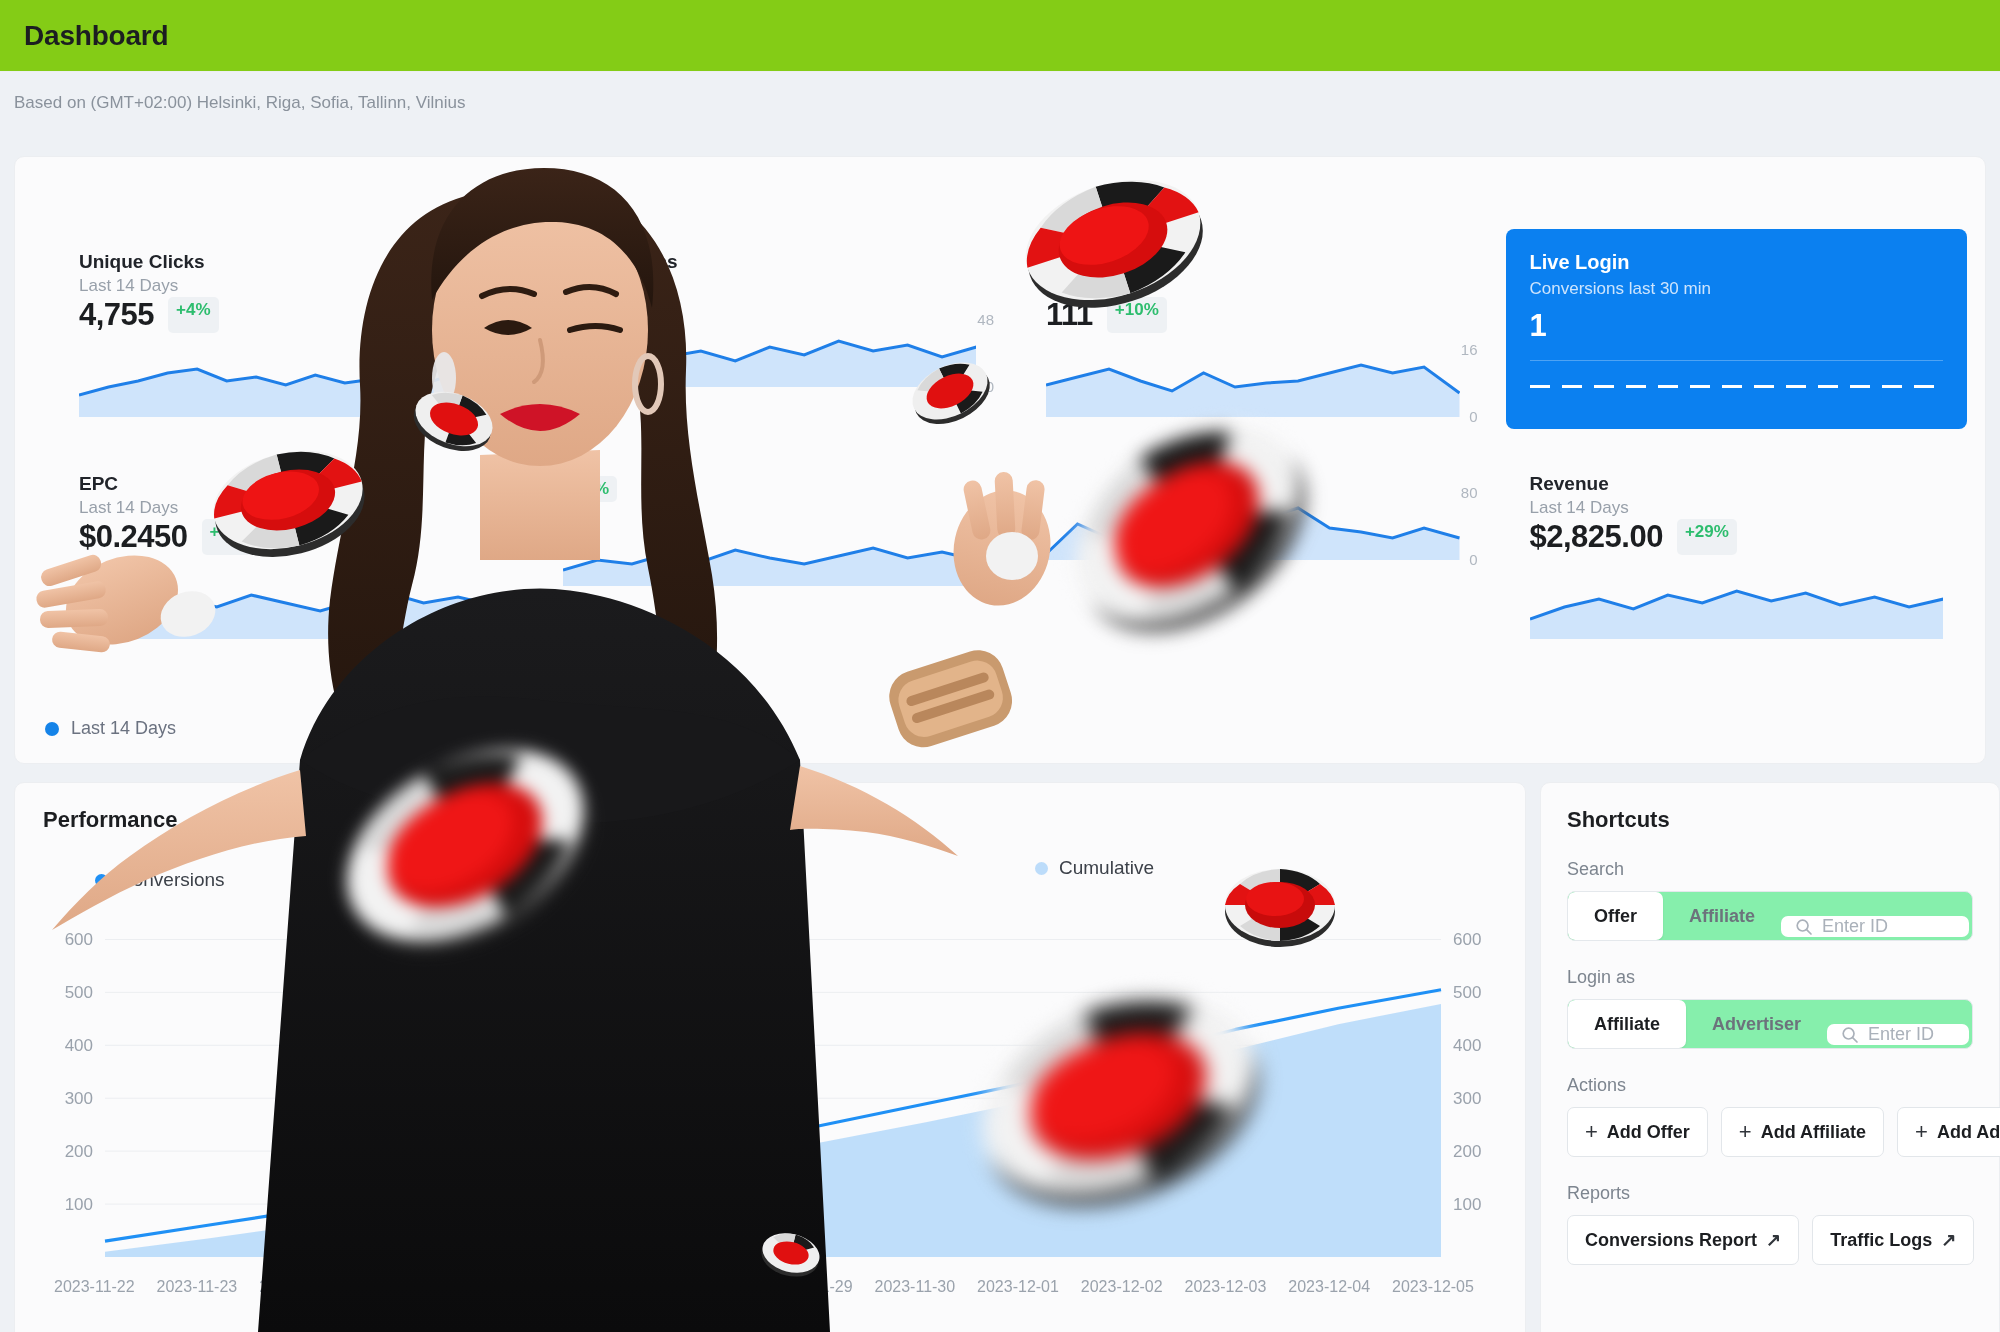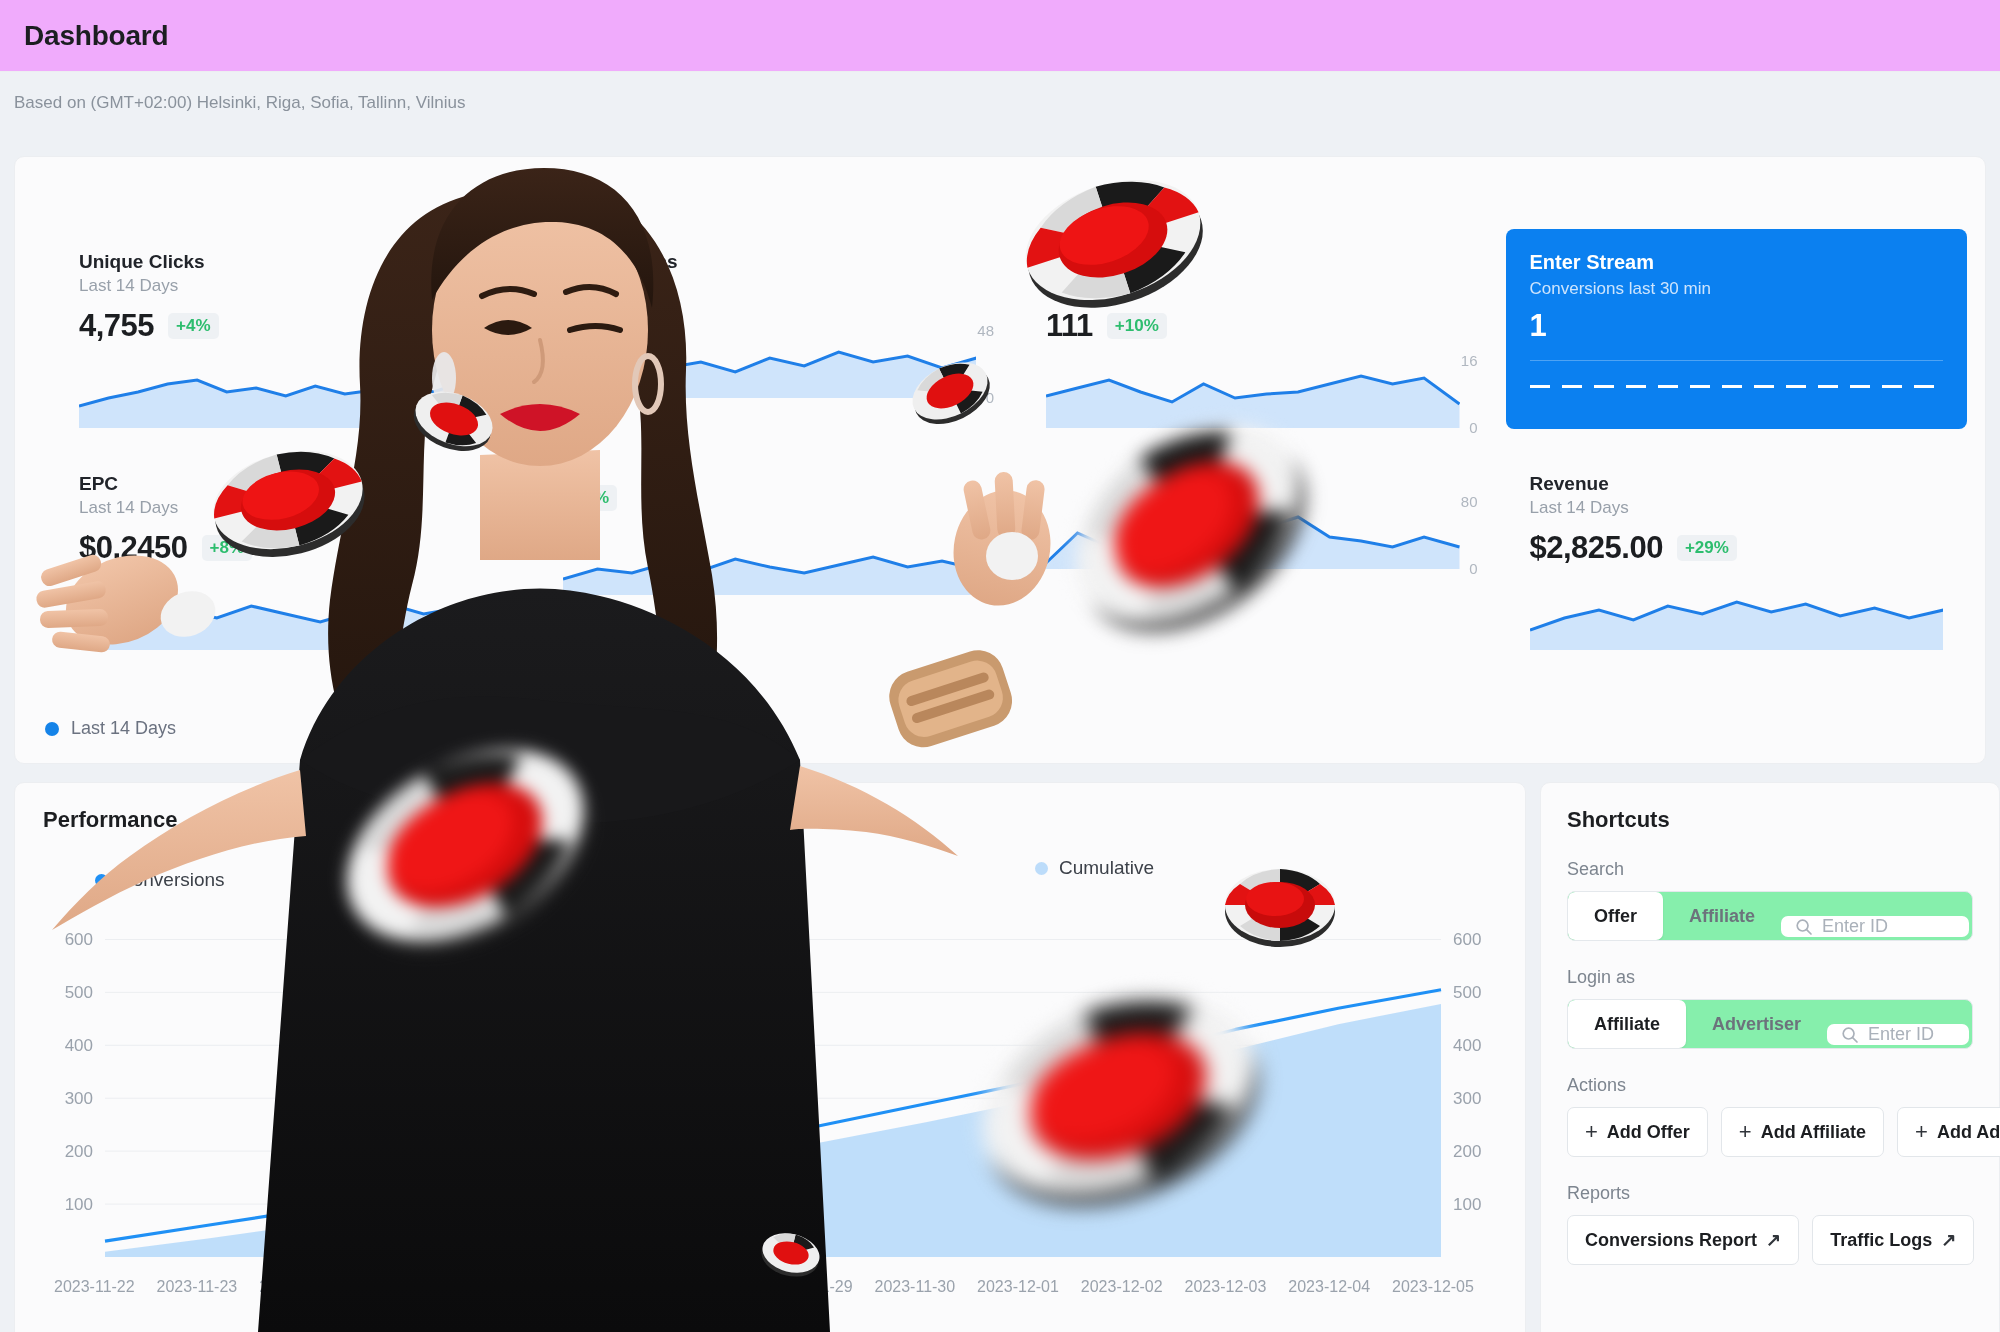--- a/index.html
+++ b/index.html
@@ -6,21 +6,21 @@
   html, body {
     width: 2000px; height: 1332px;
     background: #eef1f5;
     font-family: "Liberation Sans", sans-serif;
     overflow: hidden;
   }
   .page { position: relative; width: 2000px; height: 1332px; }
 
   
   .topbar {
-    height: 72px; background: #f0abfc;
+    height: 72px; background: #84cc16;
     display: flex; align-items: center;
     padding: 0 24px;
     border-bottom: 1px solid #eceef1;
   }
   .topbar h1 { font-size: 28px; font-weight: bold; color: #1c1e21; letter-spacing: -0.2px; }
 
   .tzbar {
     height: 62px; background: #eef1f5;
     display: flex; align-items: center; padding: 0 14px;
   }
@@ -44,21 +44,21 @@
     position: absolute; left: 40px; top: 72px;
     width: 1912px;
     display: grid;
     grid-template-columns: repeat(4, 1fr);
     grid-template-rows: 200px 200px;
     column-gap: 22px; row-gap: 22px;
   }
   .metric { position: relative; padding: 22px 24px 0 24px; }
   .metric .m-label { font-size: 19px; font-weight: bold; color: #21242a; }
   .metric .m-sub { font-size: 17px; color: #98a0aa; margin-top: 3px; }
-  .metric .m-valrow { display: flex; align-items: center; gap: 14px; margin-top: 12px; }
+  .metric .m-valrow { display: flex; gap: 14px; margin-top: 1px; }
   .metric .m-val { font-size: 31px; font-weight: bold; color: #1c1e21; letter-spacing: -0.5px; }
   .metric .m-delta {
     font-size: 17px; font-weight: bold; color: #2dbd6e;
     background: #eef1f4; border-radius: 5px; padding: 3px 8px;
   }
   .spark { position: relative; margin-top: 18px; height: 66px; }
   .spark svg { display: block; width: 100%; height: 66px; }
   .spark .ax {
     position: absolute; right: -18px; font-size: 15px; color: #b0b7c0;
   }
@@ -214,21 +214,21 @@
           <span class="ax top">16</span>
           <span class="ax bot">0</span>
           <svg viewBox="0 0 420 66" preserveAspectRatio="none">
             <path d="M0,34 L32,26 L64,18 L96,30 L128,40 L160,22 L192,36 L224,32 L256,30 L288,22 L320,14 L352,22 L384,16 L420,42 L420,66 L0,66 Z" fill="#cfe4fb"></path>
             <path d="M0,34 L32,26 L64,18 L96,30 L128,40 L160,22 L192,36 L224,32 L256,30 L288,22 L320,14 L352,22 L384,16 L420,42" fill="none" stroke="#1f7fe8" stroke-width="3"></path>
           </svg>
         </div>
       </div>
 
       <div class="livestream">
-        <div class="ls-title">Enter Stream</div>
+        <div class="ls-title">Live Login</div>
         <div class="ls-sub">Conversions last 30 min</div>
         <div class="ls-val">1</div>
         <div class="ls-rule"></div>
         <div class="ls-dash"></div>
       </div>
 
       <div class="metric">
         <div class="m-label">EPC</div>
         <div class="m-sub">Last 14 Days</div>
         <div class="m-valrow">

